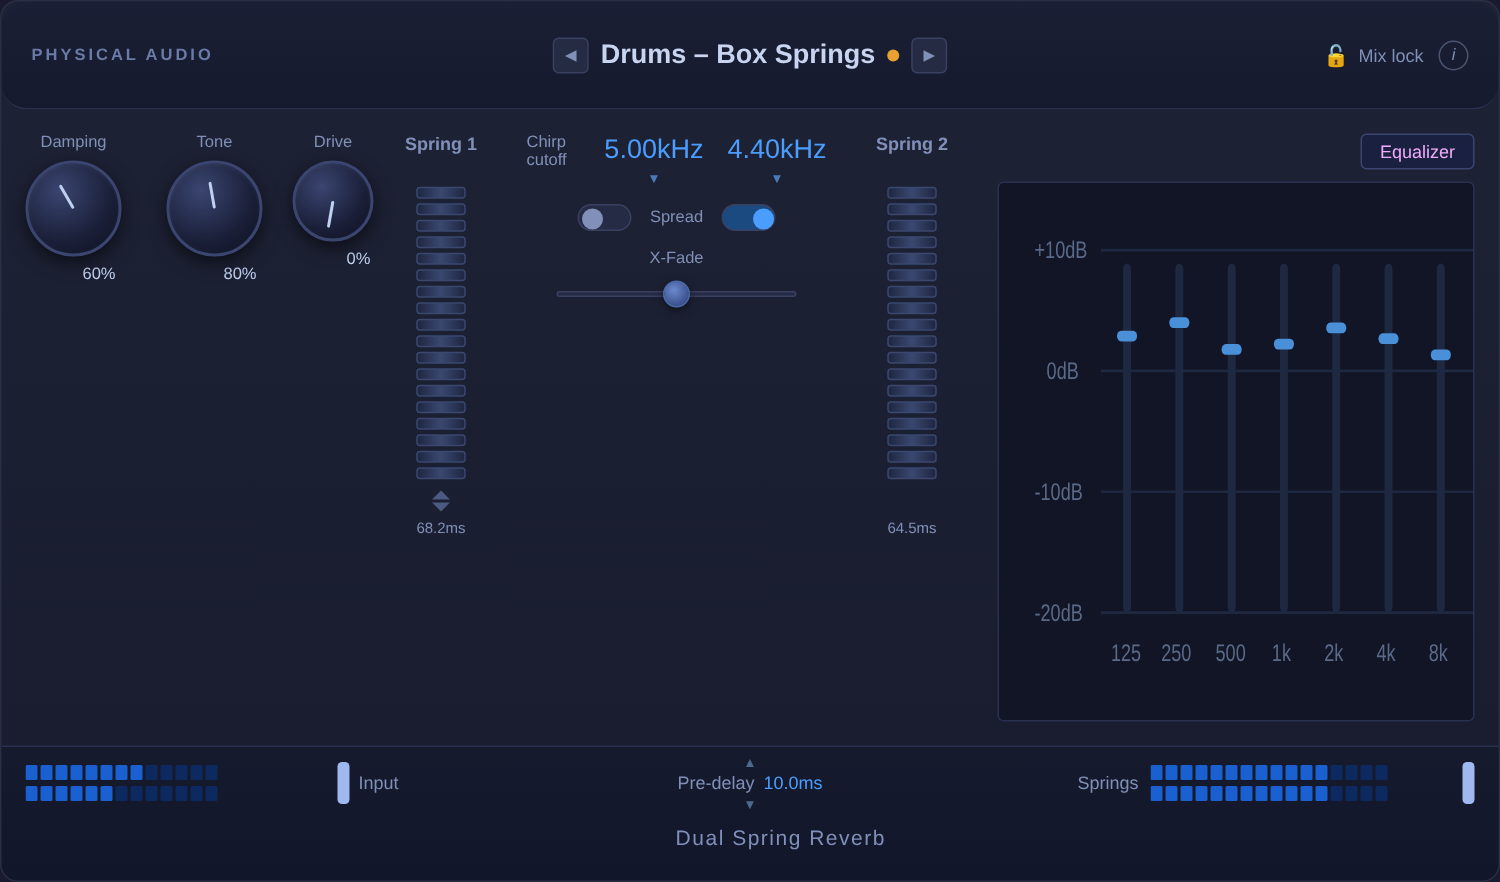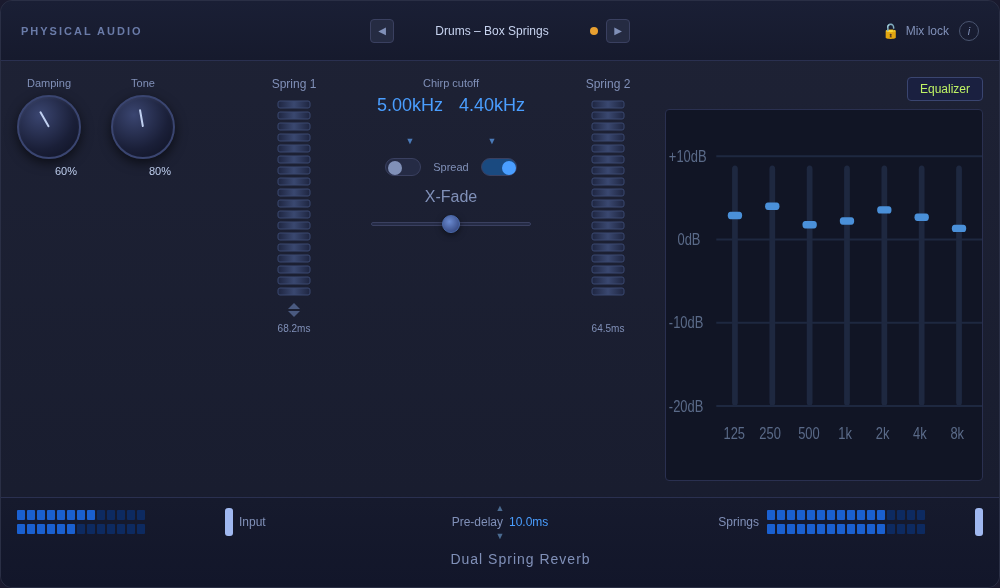--- a/index.html
+++ b/index.html
@@ -17,28 +17,29 @@
       background: linear-gradient(180deg, #1e2235 0%, #181c2e 100%);
       border-radius: 12px;
       border: 1px solid #2a2f45;
       overflow: hidden;
       position: relative;
       display: flex;
       flex-direction: column;
     }
     
     .header {
-      height: 60px;
+      height: 72px;
       background: linear-gradient(180deg, #1a1f35 0%, #161a2d 100%);
       border-bottom: 1px solid #2a3050;
       display: flex;
       align-items: center;
       padding: 0 20px;
       gap: 16px;
       position: relative;
+      border-radius: 17px;
     }
     .brand-name {
       color: #6a7ba8;
       font-size: 11px;
       font-weight: 600;
       letter-spacing: 2px;
       text-transform: uppercase;
       flex: 0 0 auto;
     }
     .preset-nav {
@@ -57,24 +58,23 @@
       border-radius: 4px;
       display: flex;
       align-items: center;
       justify-content: center;
       cursor: pointer;
       color: #8090b8;
       font-size: 10px;
     }
     .preset-name {
       color: #c8d4f0;
-      font-size: 12px;
-      font-weight: 400;
+      font-size: 18px;
+      font-weight: 700;
       min-width: 180px;
-      text-align: center;
     }
     .preset-dot {
       width: 8px;
       height: 8px;
       background: #e8a030;
       border-radius: 50%;
     }
     .mix-lock {
       display: flex;
       align-items: center;
@@ -176,61 +176,60 @@
     .spring-section {
       display: flex;
       flex-direction: column;
       align-items: center;
       width: 90px;
       flex: 0 0 90px;
     }
     .section-title {
       color: #8090b8;
       font-size: 12px;
-      font-weight: 400;
-      margin-bottom: 8px;
+      font-weight: 700;
+      margin-bottom: 20px;
     }
     .spring-time {
       color: #8090b8;
       font-size: 10px;
       margin-top: 4px;
     }
 
     
     .center-controls {
       display: flex;
       flex-direction: column;
       align-items: center;
       width: 200px;
       flex: 0 0 200px;
       gap: 12px;
     }
     .chirp-section {
       display: flex;
-      flex-direction: column;
-      align-items: center;
+      flex-direction: row;
       gap: 6px;
     }
     .chirp-label {
       color: #8090b8;
       font-size: 11px;
     }
     .chirp-values {
       display: flex;
       gap: 16px;
       align-items: center;
     }
     .chirp-value {
       color: #4a9eff;
       font-size: 18px;
       font-weight: 500;
       display: flex;
       flex-direction: column;
       align-items: center;
-      gap: 20px;
+      gap: 4px;
     }
     .chirp-arrow-down {
       color: #4a7ab8;
       font-size: 9px;
     }
     .spread-section {
       display: flex;
       align-items: center;
       gap: 12px;
     }
@@ -266,21 +265,21 @@
     }
     .xfade-section {
       display: flex;
       flex-direction: column;
       align-items: center;
       gap: 8px;
       width: 100%;
     }
     .xfade-label {
       color: #8090b8;
-      font-size: 16px;
+      font-size: 11px;
     }
     .xfade-slider-container {
       width: 160px;
       height: 20px;
       position: relative;
       display: flex;
       align-items: center;
     }
     .xfade-track {
       width: 100%;
@@ -318,33 +317,34 @@
       flex-direction: column;
       gap: 8px;
     }
     .eq-header {
       display: flex;
       justify-content: flex-end;
     }
     .eq-button {
       background: #1a2040;
       border: 1px solid #3a4570;
-      color: #bef264;
+      color: #f0abfc;
       font-size: 12px;
       padding: 4px 12px;
       border-radius: 4px;
       cursor: pointer;
     }
     .eq-grid {
       flex: 1;
       position: relative;
       border: 1px solid #2a3050;
       border-radius: 4px;
       background: #111525;
       overflow: hidden;
+      padding-left: 21px;
     }
 
     
     .bottom-section {
       height: 90px;
       background: linear-gradient(180deg, #161a2d 0%, #12162a 100%);
       border-top: 1px solid #2a3050;
       display: flex;
       flex-direction: column;
     }
@@ -419,20 +419,25 @@
           <div class="knob knob-damping"></div>
           <span class="knob-value">60%</span>
         </div>
         <div class="knob-group">
           <span class="knob-label">Tone</span>
           <div class="knob knob-tone"></div>
           <span class="knob-value">80%</span>
         </div>
       </div>
       <div class="knob-row">
+        <div class="knob-group">
+          <span class="knob-label">Drive</span>
+          <div class="knob knob-drive knob-small"></div>
+          <span class="knob-value">0%</span>
+        </div>
       </div>
     </div>
 
     <div class="spring-section">
       <span class="section-title">Spring 1</span>
       <svg width="40" height="220" viewBox="0 0 40 220">
         <defs>
           <linearGradient id="springGrad" x1="0%" y1="0%" x2="100%" y2="0%">
             <stop offset="0%" style="stop-color:#1e2540"></stop>
             <stop offset="50%" style="stop-color:#3a4870"></stop>

